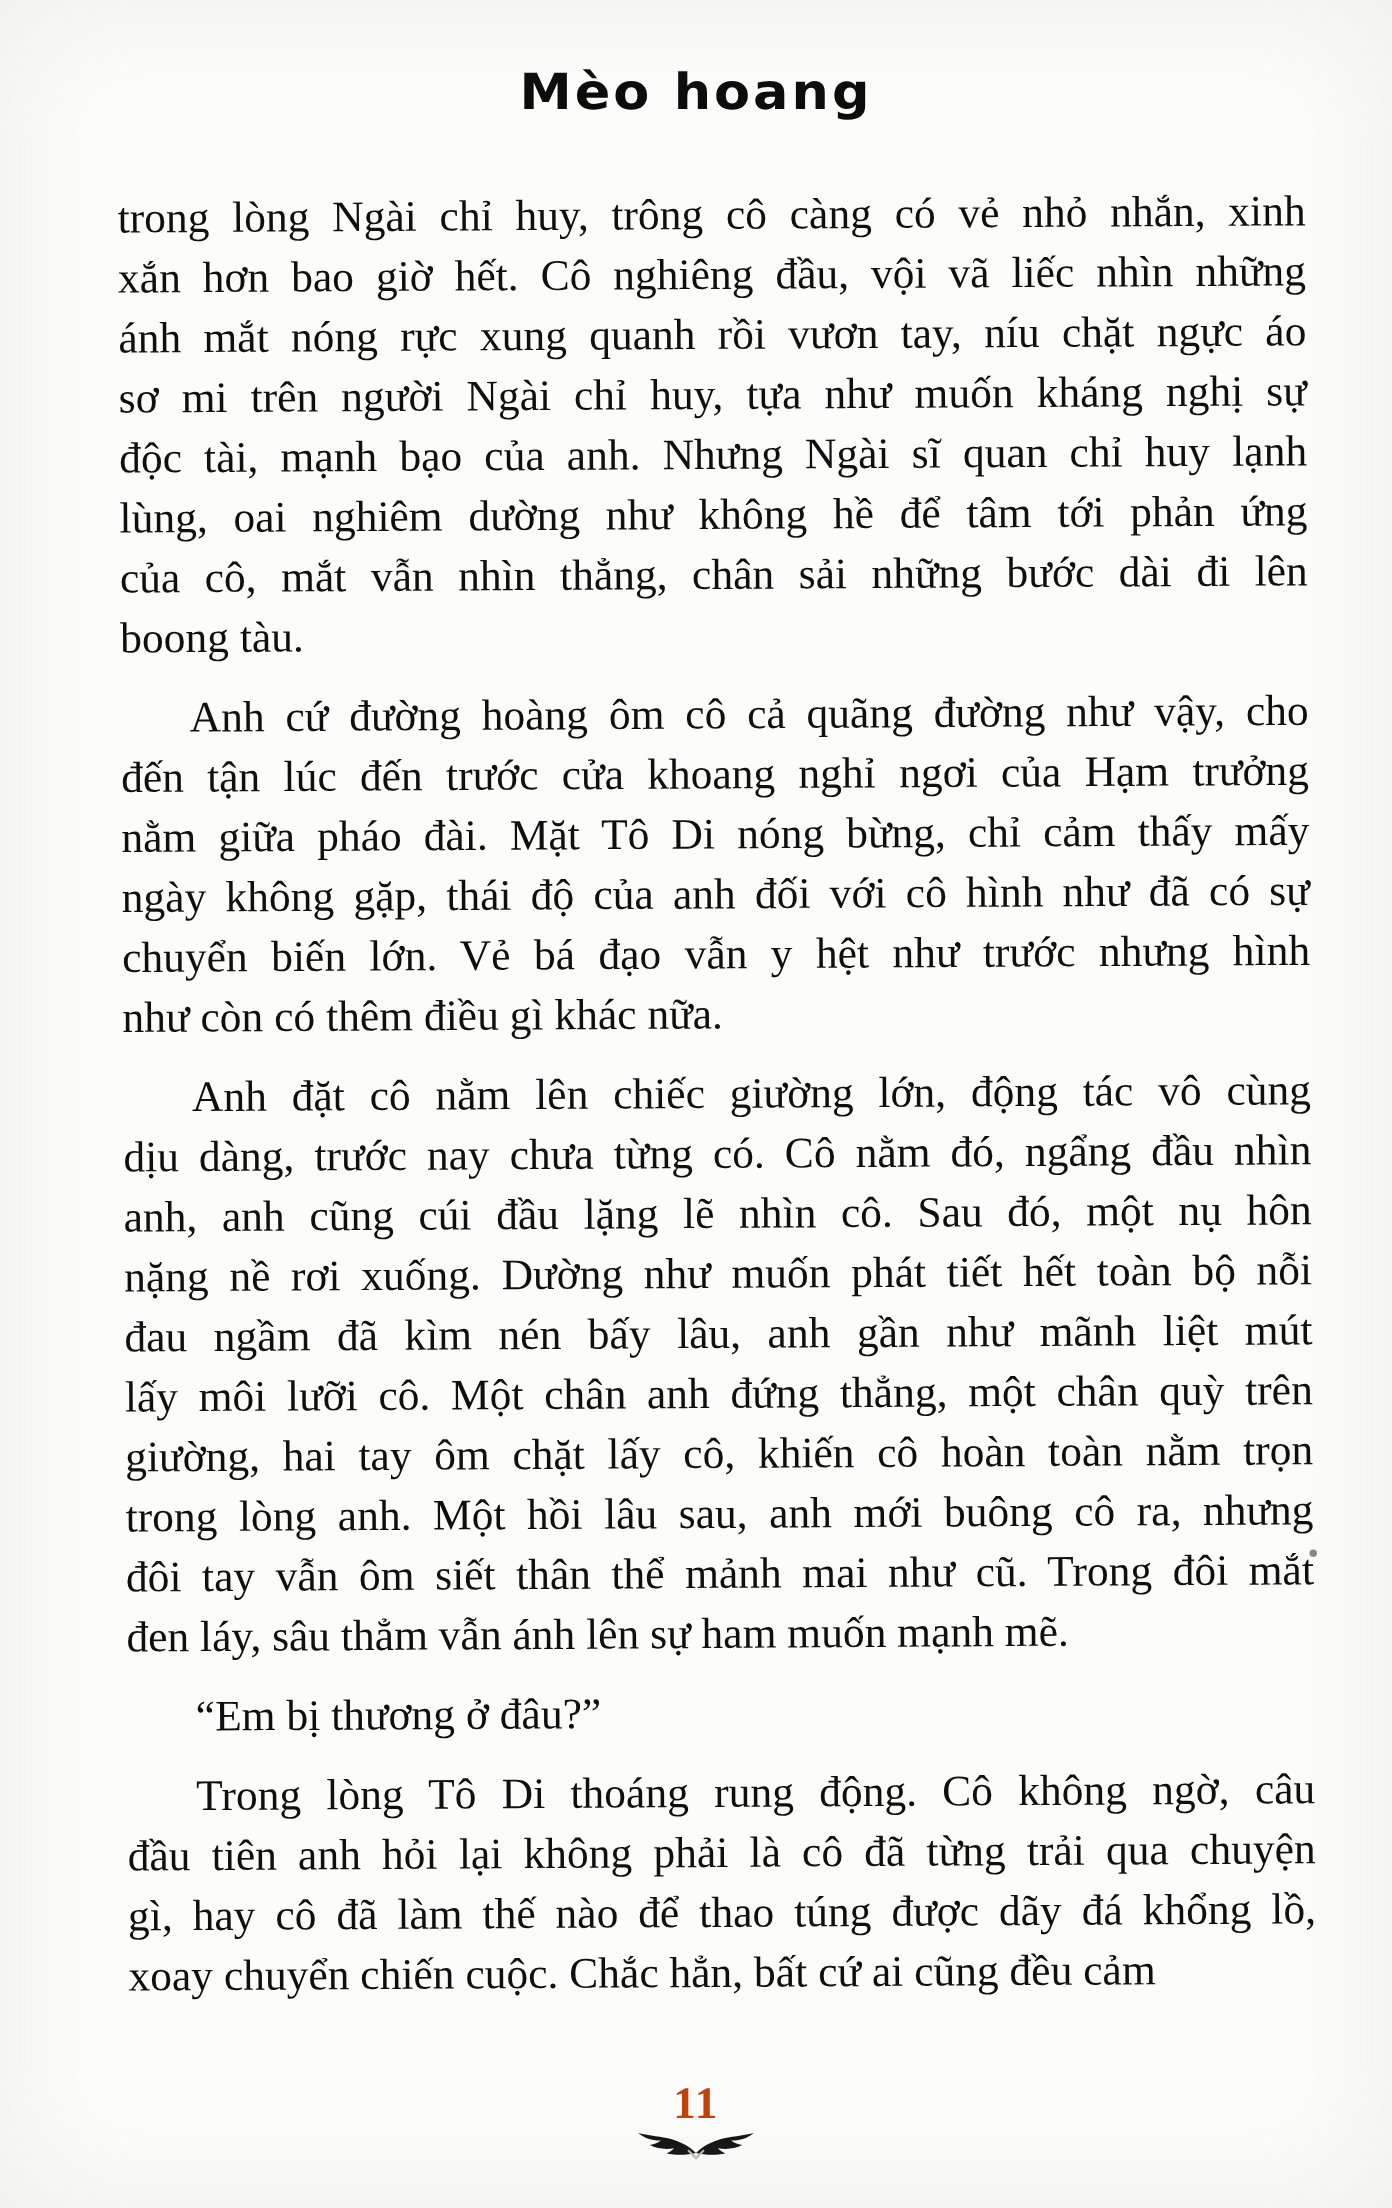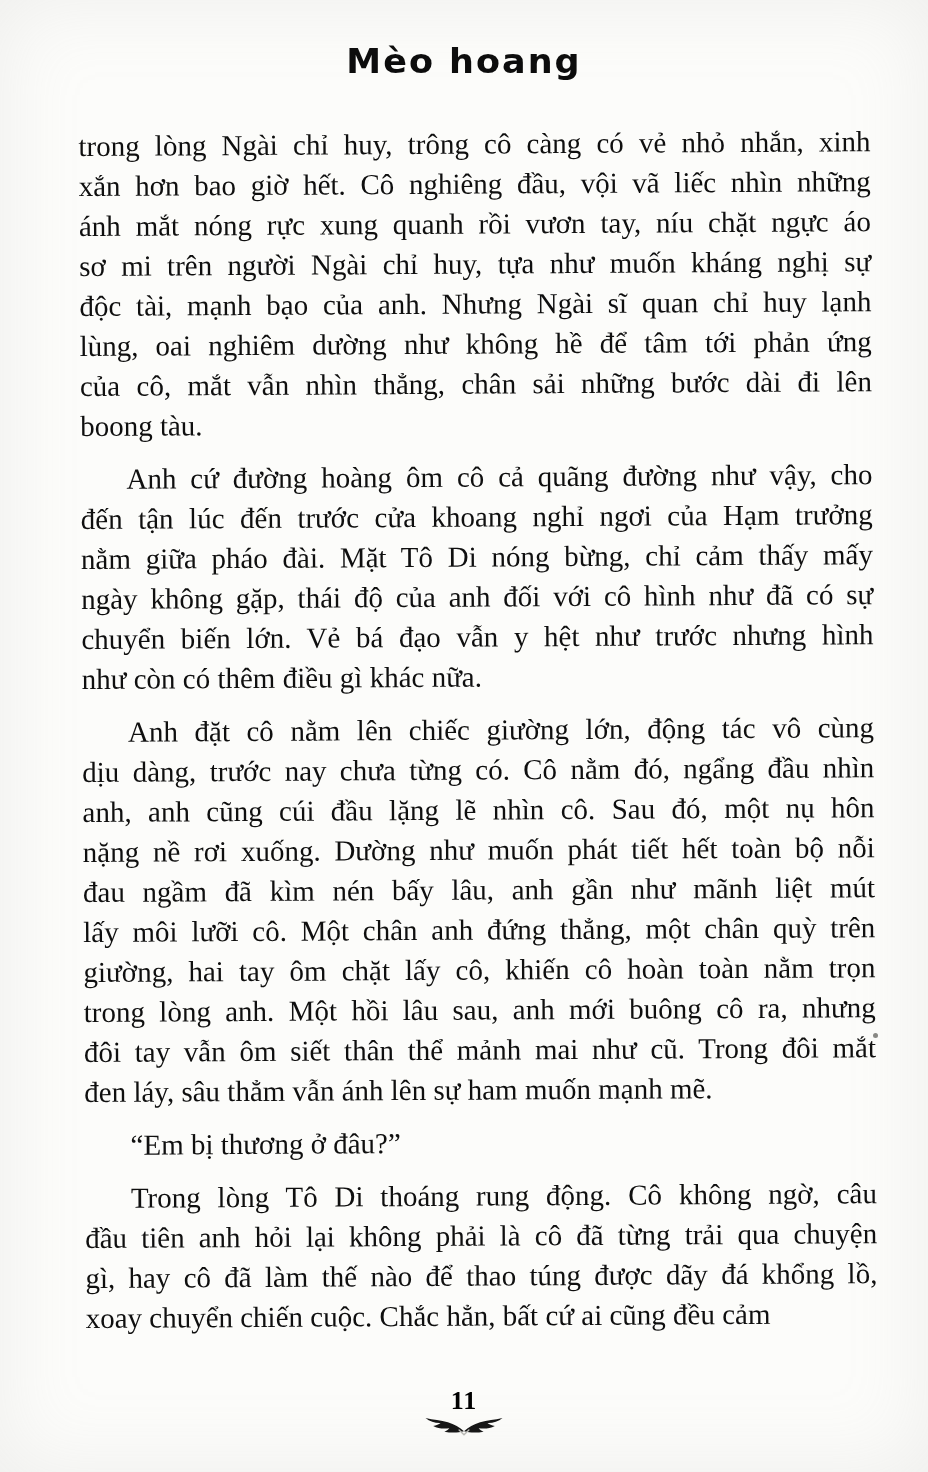--- a/index.html
+++ b/index.html
@@ -68,23 +68,23 @@
     text-indent: 46px;
   }
   .footer {
     position: absolute;
     left: 0;
     right: 0;
     top: 1388px;
     text-align: center;
   }
   .page-number {
-    font-size: 26px;
+    font-size: 30px;
     font-weight: bold;
-    color: #000000;
+    color: #c2410c;
     line-height: 1;
     letter-spacing: 1px;
   }
   .ornament {
     margin-top: -2px;
     line-height: 0;
   }
   .speck {
     position: absolute;
     left: 873px;

